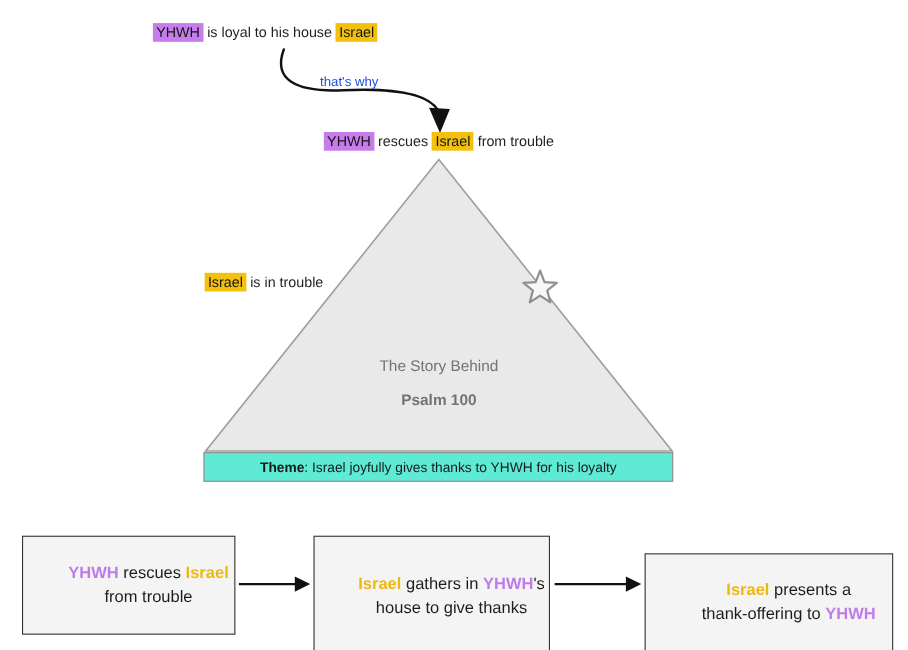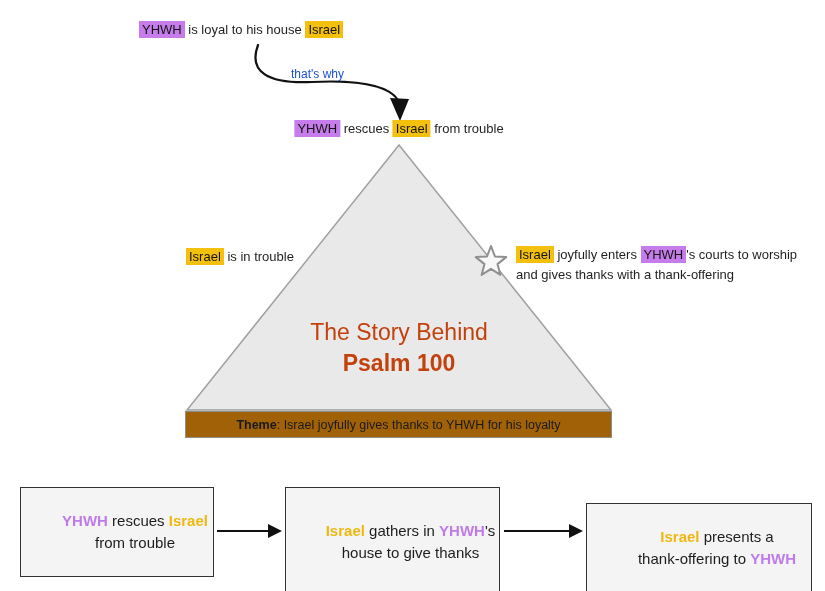--- a/index.html
+++ b/index.html
@@ -13,31 +13,31 @@
     overflow: hidden;
   }
   .abs { position: absolute; }
   .label-text { font-size: 13px; line-height: 1.45; color: #1f1f1f; white-space: nowrap; }
   .wrap-text { font-size: 13px; line-height: 1.5; color: #1f1f1f; }
   .hl-yhwh { background: #c77cec; color: #141414; padding: 1px 3px; }
   .hl-israel { background: #f3c00e; color: #141414; padding: 1px 3px; }
   .thats-why { font-size: 12px; color: #1d4ed8; }
   .triangle-title {
     text-align: center;
-    font-size: 23px;
-    color: #c2410c;
+    font-size: 14px;
+    color: #737373;
     line-height: 31px;
   }
   .triangle-title .bold { font-weight: bold; }
   .theme-bar {
     box-sizing: border-box;
     width: 427px;
     height: 27px;
     border: 1px solid #8e8e8e;
-    background: #a16207;
+    background: #5eead4;
     display: flex;
     align-items: center;
     justify-content: center;
     font-size: 12.5px;
     color: #1a1a1a;
     white-space: nowrap;
   }
   .theme-bar .bold { font-weight: bold; }
   .flow-box {
     box-sizing: border-box;
@@ -87,23 +87,20 @@
   </div>
 
   <div class="abs label-text" style="left:186px; top:248px;">
     <span class="hl-israel">Israel</span><span> is in trouble</span>
   </div>
 
   <svg class="abs" style="left:473px; top:244px;" width="36" height="36" viewBox="0 0 36 36">
     <polygon points="18,2 22,12.5 33.2,13.1 24.5,20.1 27.4,30.9 18,24.8 8.6,30.9 11.5,20.1 2.8,13.1 14,12.5" fill="#f7f7f7" stroke="#8f8f8f" stroke-width="2" stroke-linejoin="round"></polygon>
   </svg>
 
-  <div class="abs wrap-text" style="left:516px; top:245px; width:292px;">
-    <span class="hl-israel">Israel</span><span> joyfully enters </span><span class="hl-yhwh">YHWH</span><span>'s courts to worship and gives thanks with a thank-offering</span>
-  </div>
 
   <div class="abs theme-bar" style="left:185px; top:411px;">
     <span><span class="bold">Theme</span><span>: Israel joyfully gives thanks to YHWH for his loyalty</span></span>
   </div>
 
   <div class="abs flow-box" style="left:20px; top:487px; width:194px; height:90px;">
     <div>
       <span class="yhwh">YHWH</span><span> rescues </span><span class="israel">Israel</span>
     </div>
     <div>from trouble</div>

